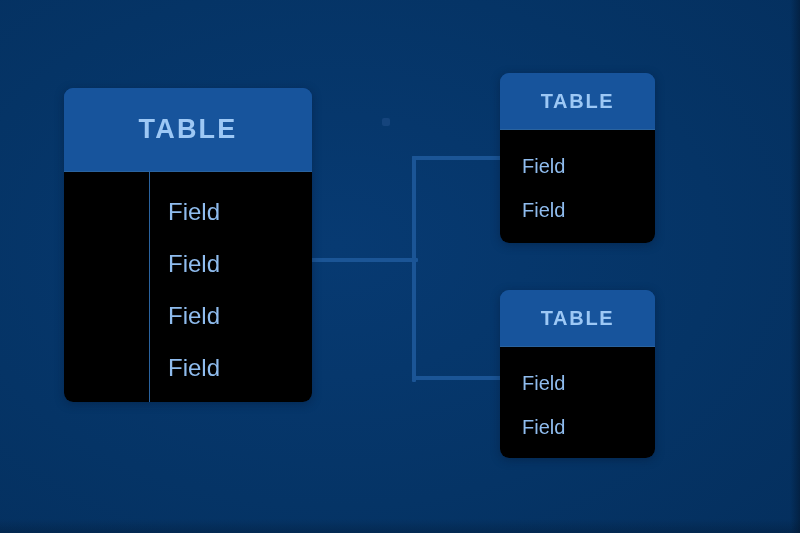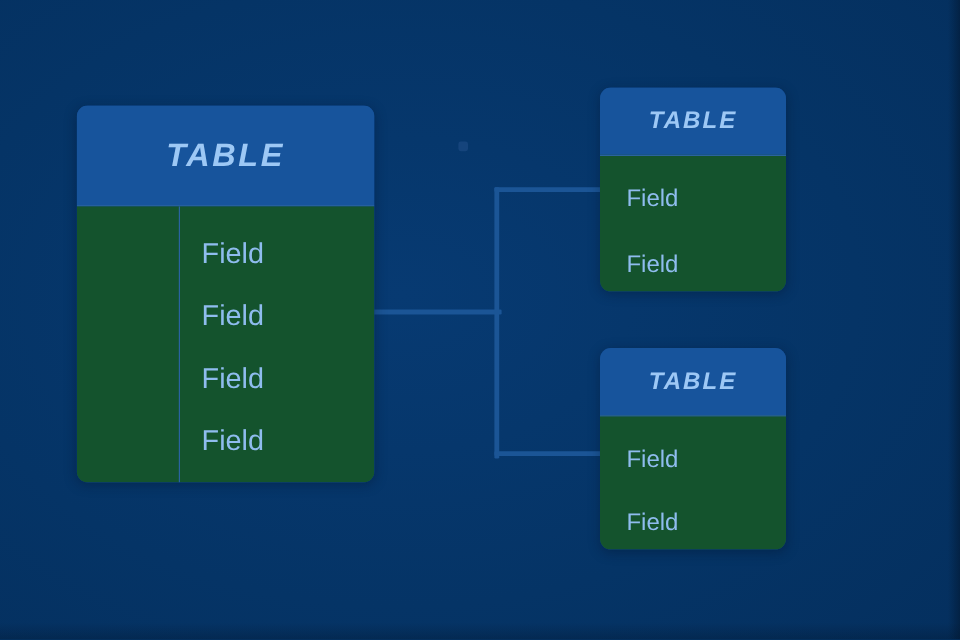--- a/index.html
+++ b/index.html
@@ -65,29 +65,27 @@
   }
   .table-header {
     display: flex;
     align-items: center;
     justify-content: center;
     background: #17549c;
     color: #9dc8f5;
     font-weight: 700;
     letter-spacing: 1.6px;
     box-sizing: border-box;
-    font-style: italic;
   }
   .table-body {
     position: relative;
     box-sizing: border-box;
-    background: #14532d;
+    background: #000000;
     display: flex;
     flex-direction: column;
-    justify-content: space-between;
   }
 
   
   .table-wide .table-header {
     height: 84px;
     font-size: 27px;
     letter-spacing: 2.2px;
     border-bottom: 1px solid #2a639f;
   }
   .table-wide .table-body {

